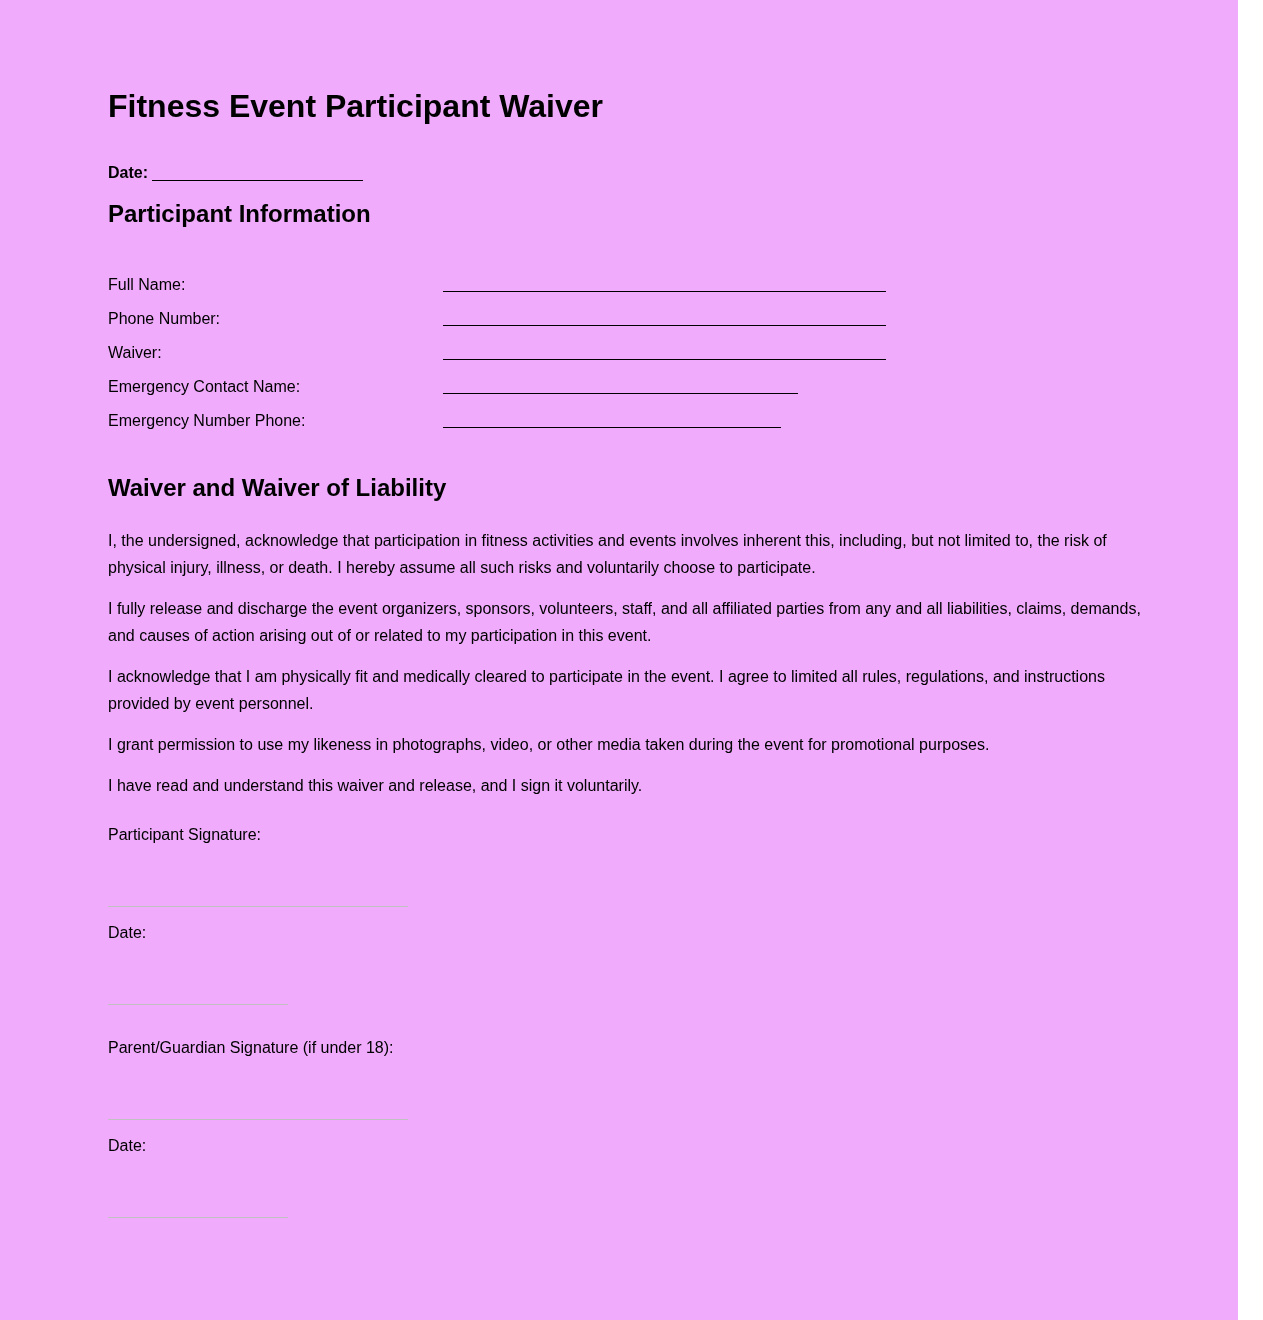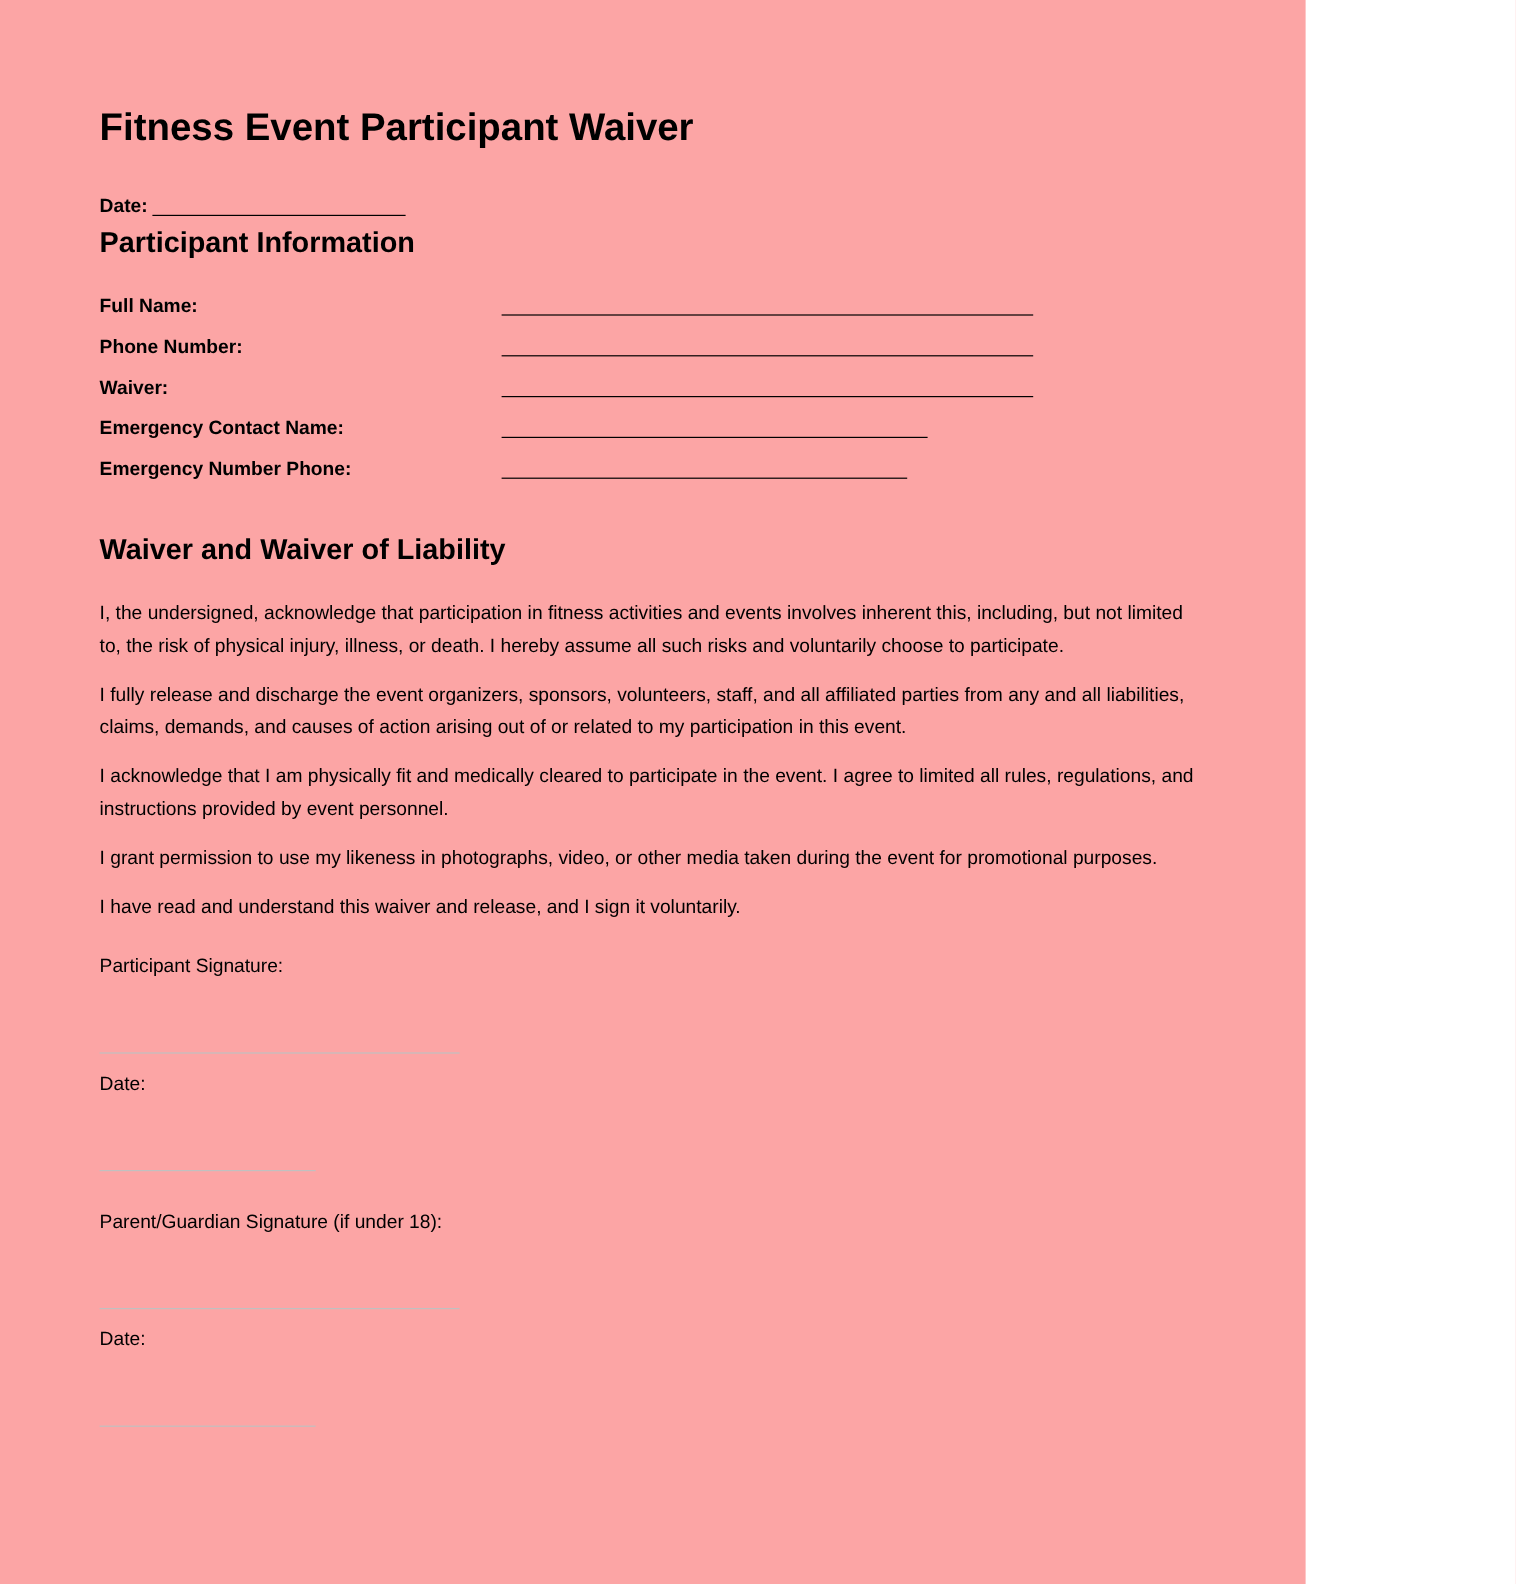--- a/index.html
+++ b/index.html
@@ -6,24 +6,24 @@
   html, body { background: #ffffff; }
   body {
     width: 1263px;
     min-height: 1320px;
     font-family: "Liberation Sans", "DejaVu Sans", sans-serif;
     font-size: 16px;
     color: #000000;
     -webkit-font-smoothing: antialiased;
   }
   .page {
-    width: 1088px;
+    width: 1238px;
     min-height: 1320px;
-    padding: 60px 83px 80px 83px;
-    background: #fca5a5;
+    padding: 60px 83px 80px 108px;
+    background: #f0abfc;
   }
   h1.doc-title {
     margin-top: 27px;
     font-size: 32px;
     line-height: 1.2;
     font-weight: bold;
     letter-spacing: 0;
   }
   .top-date {
     margin-top: 38px;
@@ -33,24 +33,24 @@
   }
   .top-date .date-line {
     display: inline-block;
     width: 211px;
     height: 14px;
     margin-left: 4px;
     margin-bottom: -3px;
     border-bottom: 1.5px solid #000000;
   }
   h2.section-heading { font-size: 24px; line-height: 1.2; font-weight: bold; }
-  .h2-info   { margin-top: 7px; }
+  .h2-info   { margin-top: 18px; }
   .h2-waiver { margin-top: 44px; margin-bottom: 24px; }
 
-  .form-section { margin-top: 28px; font-weight: bold; }
+  .form-section { margin-top: 46px; }
   .form-row {
     display: flex;
     align-items: flex-start;
     margin-bottom: 15px;
     height: 19px;
   }
   .field-label {
     flex: 0 0 335px;
     font-size: 16px;
     line-height: 19px;

